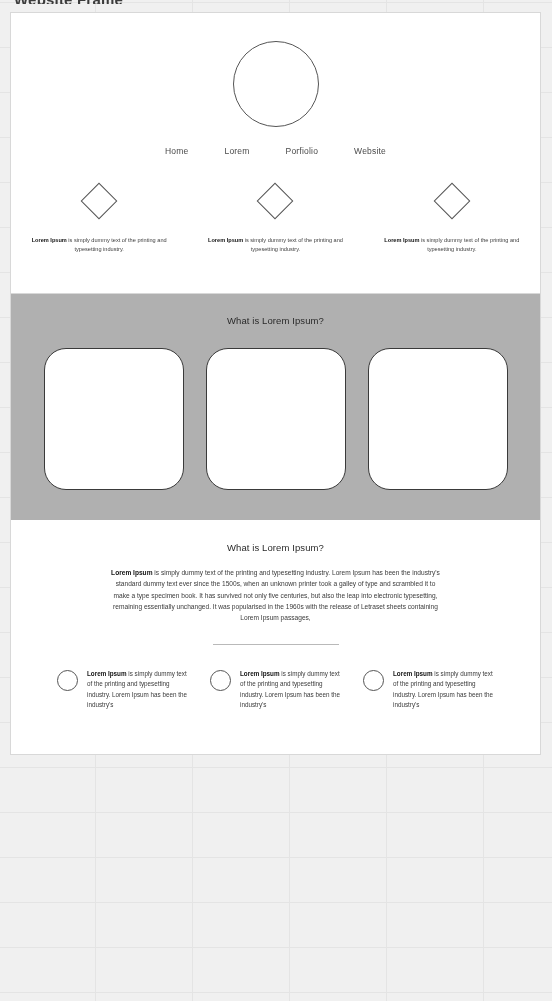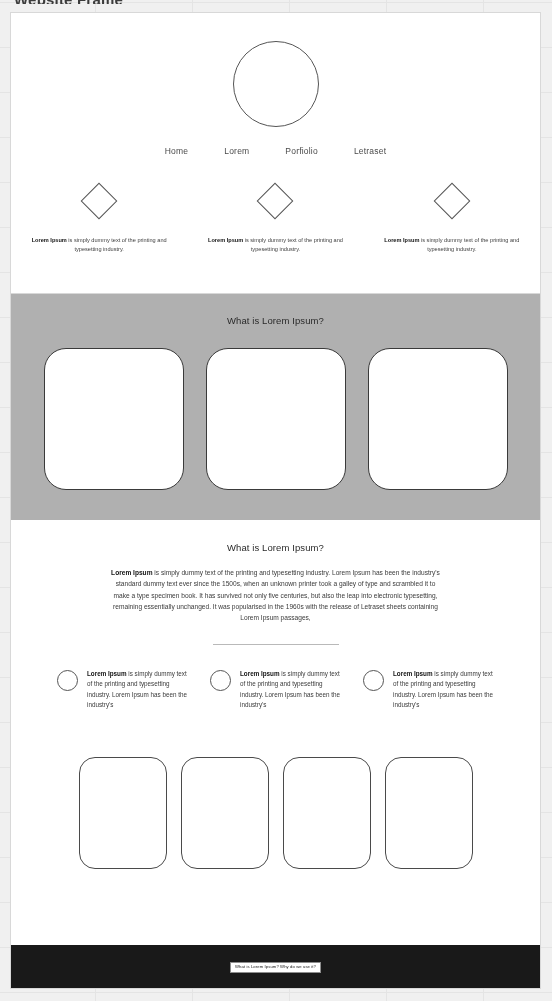--- a/index.html
+++ b/index.html
@@ -42,21 +42,21 @@
     overflow: hidden;
     height: 13px;
   }
 
   
   #canvas {
     position: absolute;
     left: 10px;
     top: 12px;
     width: 531px;
-    height: 977px;
+    height: 743px;
     z-index: 2;
     background: #ffffff;
     border: 1px solid #d8d8d8;
     box-sizing: border-box;
     overflow: hidden;
   }
 
   
   #hero {
     position: relative;
@@ -265,21 +265,21 @@
 <div id="canvas">
 
   <section id="hero">
 
     <div id="logo-circle"></div>
 
     <nav id="nav">
       <div class="nav-item">Home</div>
       <div class="nav-item">Lorem</div>
       <div class="nav-item">Porfiolio</div>
-      <div class="nav-item">Letraset</div>
+      <div class="nav-item">Website</div>
     </nav>
 
     <div id="features">
 
       <div class="feature">
         <div class="diamond"></div>
         <div class="feature-text">
           <b>Lorem Ipsum</b><span> is simply dummy text of the printing and typesetting industry.</span>
         </div>
       </div>

